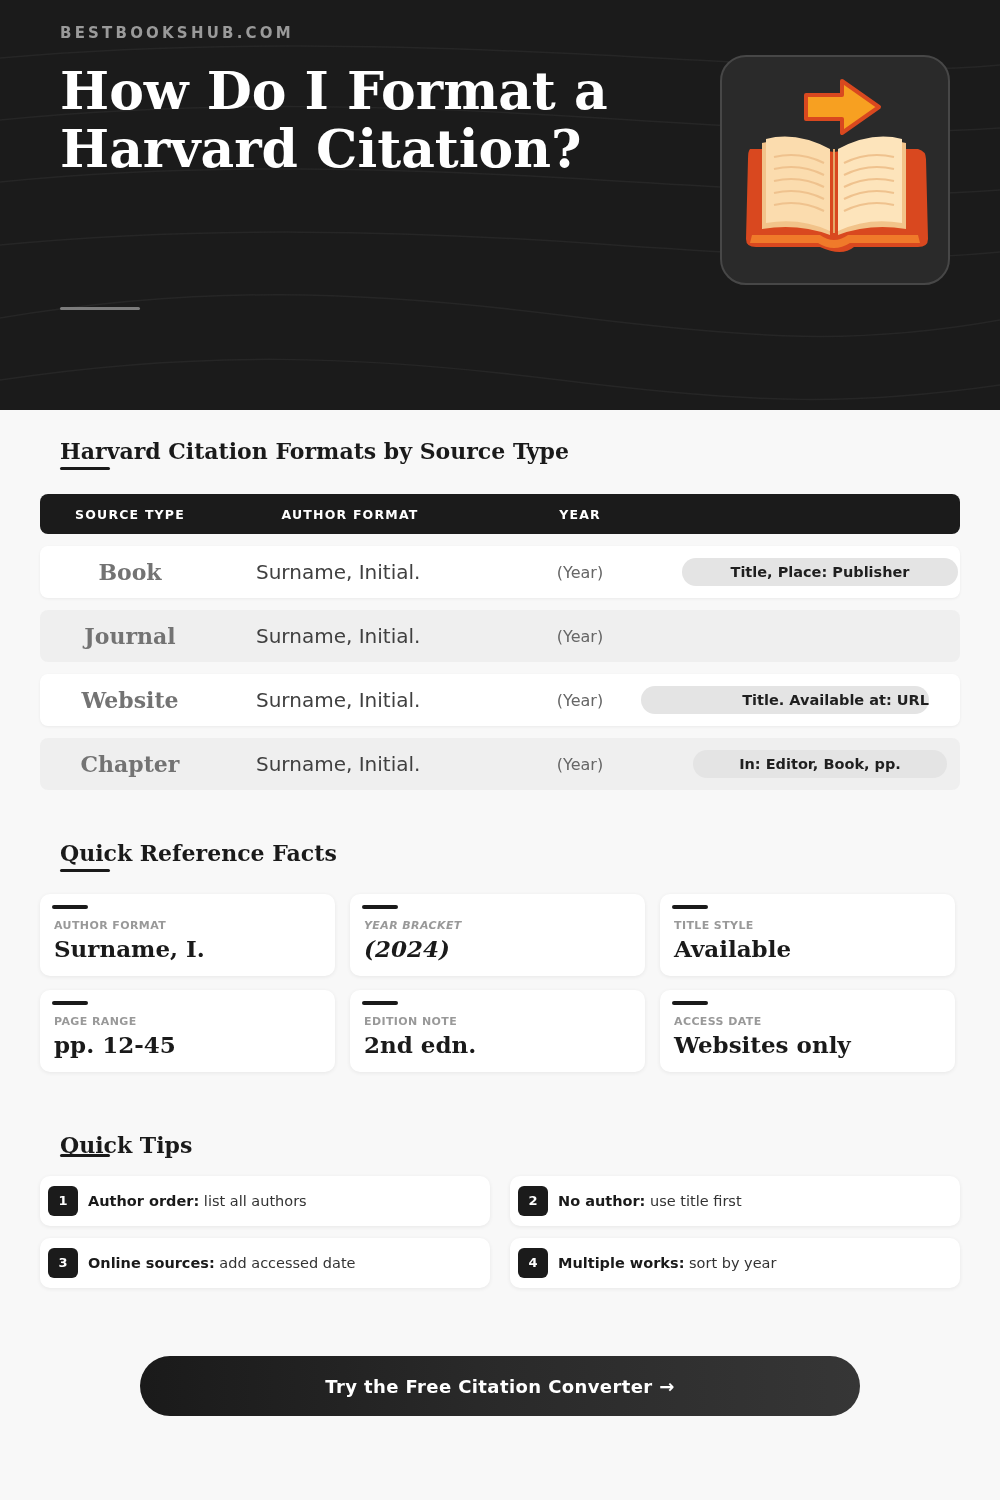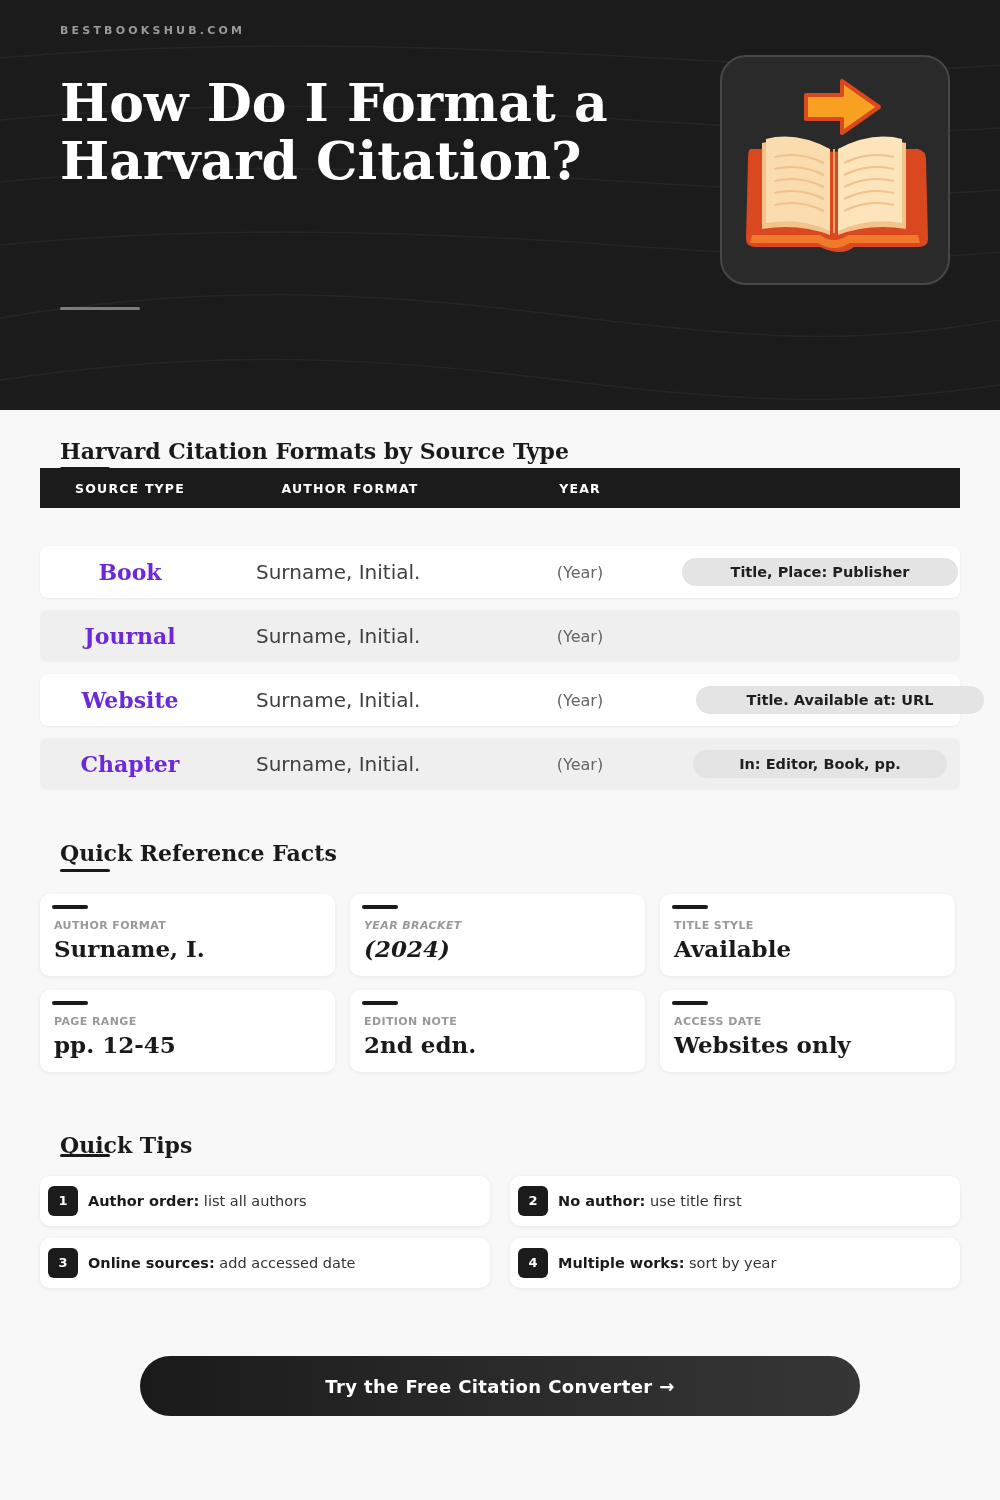--- a/index.html
+++ b/index.html
@@ -2,38 +2,38 @@
 <html><head>
   <meta charset="utf-8">
   <style>
     * { box-sizing: border-box; margin: 0; padding: 0; }
     html, body { width: 1000px; height: 1500px; overflow: hidden; }
     body { background: #f8f8f8; font-family: "DejaVu Sans", sans-serif; color: #1a1a1a; position: relative; }
 
     
     .hero { position: absolute; left: 0; top: 0; width: 1000px; height: 410px; background: #1b1b1b; overflow: hidden; }
     .hero-waves { position: absolute; left: 0; top: 0; width: 1000px; height: 410px; }
-    .site-label { position: absolute; left: 60px; top: 24px; font-family: "DejaVu Sans", sans-serif; font-weight: bold; font-size: 11px; letter-spacing: 3.2px; color: #9a9a9a; }
-    .hero-title { position: absolute; left: 60px; top: 62px; width: 560px; font-family: "DejaVu Serif", serif; font-weight: bold; font-size: 52px; line-height: 58px; color: #ffffff; margin-top: 12px; }
+    .site-label { position: absolute; left: 60px; top: 24px; font-family: "DejaVu Sans", sans-serif; font-weight: bold; font-size: 15px; letter-spacing: 3.2px; color: #9a9a9a; }
+    .hero-title { position: absolute; left: 60px; top: 62px; width: 560px; font-family: "DejaVu Serif", serif; font-weight: bold; font-size: 52px; line-height: 58px; color: #ffffff; }
     .hero-subtitle { position: absolute; left: 60px; top: 278px; font-size: 16px; letter-spacing: 1.1px; color: #a8a8a8; }
     .hero-accent { position: absolute; left: 60px; top: 307px; width: 80px; height: 3px; background: #7c7c7c; border-radius: 2px; }
     .hero-icon-box { position: absolute; left: 720px; top: 55px; width: 230px; height: 230px; border-radius: 26px; background: #2a2a2a; border: 2px solid #474747; }
     .hero-icon-box svg { position: absolute; left: 0; top: 0; }
 
     
     .section-title { position: absolute; left: 60px; font-family: "DejaVu Serif", serif; font-weight: bold; font-size: 22px; color: #1a1a1a; }
     .section-underline { position: absolute; left: 60px; width: 50px; height: 3px; background: #1a1a1a; border-radius: 2px; }
 
     
-    .table-header { position: absolute; left: 40px; top: 468px; width: 920px; height: 40px; background: #1b1b1b; border-radius: 0; }
+    .table-header { position: absolute; left: 40px; top: 494px; width: 920px; height: 40px; background: #1b1b1b; border-radius: 8px; }
     .th { position: absolute; top: 0; height: 40px; line-height: 42px; font-size: 12.5px; font-weight: bold; letter-spacing: 1.2px; color: #ffffff; text-align: center; }
     .trow { position: absolute; left: 40px; width: 920px; height: 52px; border-radius: 8px; }
     .trow.white { background: #ffffff; box-shadow: 0 1px 3px rgba(0,0,0,0.06); }
     .trow.grey { background: #efefef; }
-    .cell-type { position: absolute; left: 0; width: 180px; top: 0; height: 52px; line-height: 52px; text-align: center; font-family: "DejaVu Serif", serif; font-weight: bold; font-size: 22px; color: #6d28d9; }
+    .cell-type { position: absolute; left: 0; width: 180px; top: 0; height: 52px; line-height: 52px; text-align: center; font-family: "DejaVu Serif", serif; font-weight: bold; font-size: 22px; color: #737373; }
     .cell-author { position: absolute; left: 216px; top: 0; height: 52px; line-height: 52px; font-weight: normal; font-size: 20px; color: #404040; }
     .cell-year { position: absolute; left: 490px; width: 100px; top: 0; height: 52px; line-height: 54px; text-align: center; font-size: 16px; color: #666666; }
     .cell-key { position: absolute; top: 12px; height: 28px; line-height: 28px; background: #e4e4e4; border-radius: 14px; text-align: center; font-weight: bold; font-size: 14.5px; color: #1f1f1f; }
 
     
     .fact-card { position: absolute; width: 295px; height: 82px; background: #ffffff; border-radius: 10px; box-shadow: 0 1px 4px rgba(0,0,0,0.07); }
     .fact-bar { position: absolute; left: 12px; top: 11px; width: 36px; height: 4px; background: #1a1a1a; border-radius: 2px; }
     .fact-label { position: absolute; left: 14px; top: 25px; font-size: 11px; font-weight: bold; letter-spacing: 0.4px; color: #999999; }
     .fact-value { position: absolute; left: 14px; top: 41px; font-family: "DejaVu Serif", serif; font-weight: bold; font-size: 23px; color: #1a1a1a; }
 
@@ -111,21 +111,21 @@
 </div>
 <div class="trow grey" style="top:610px;">
   <div class="cell-type">Journal</div>
   <div class="cell-author">Surname, Initial.</div>
   <div class="cell-year">(Year)</div>
 </div>
 <div class="trow white" style="top:674px;">
   <div class="cell-type">Website</div>
   <div class="cell-author">Surname, Initial.</div>
   <div class="cell-year">(Year)</div>
-  <div class="cell-key" style="left:656px;width:288px;">Title. Available at: URL</div>
+  <div class="cell-key" style="left:601px;width:288px;text-align:right;">Title. Available at: URL</div>
 </div>
 <div class="trow grey" style="top:738px;">
   <div class="cell-type">Chapter</div>
   <div class="cell-author">Surname, Initial.</div>
   <div class="cell-year">(Year)</div>
   <div class="cell-key" style="left:653px;width:254px;">In: Editor, Book, pp.</div>
 </div>
 
 <h2 class="section-title" style="top:840px;">Quick Reference Facts</h2>
 <div class="section-underline" style="top:869px;"></div>

